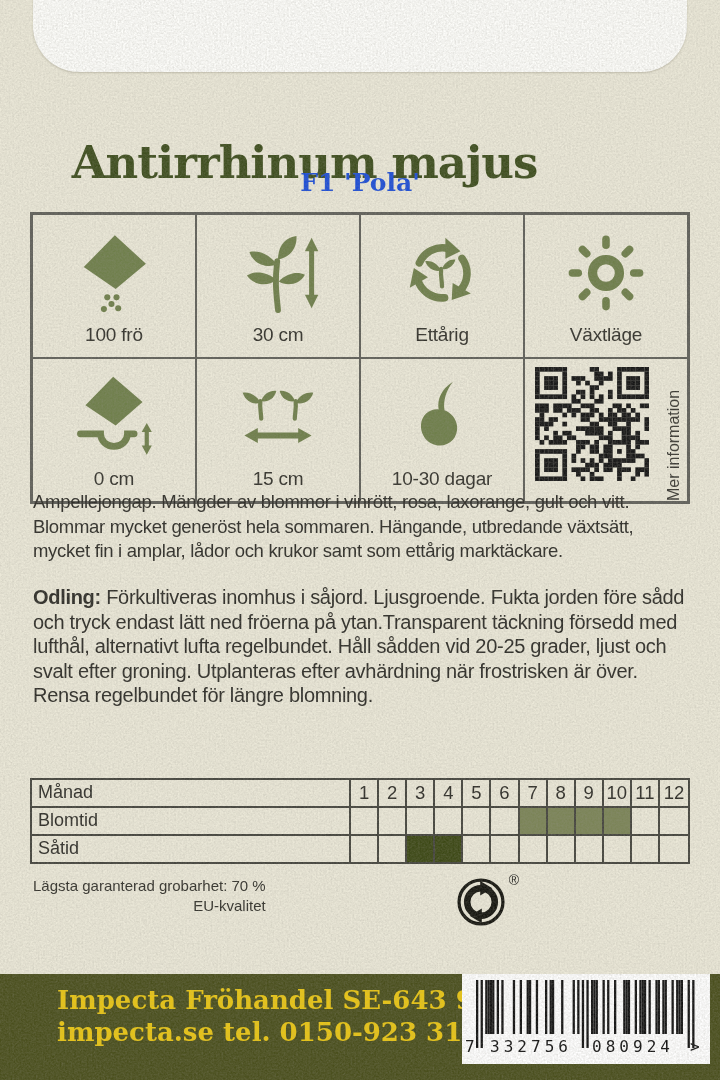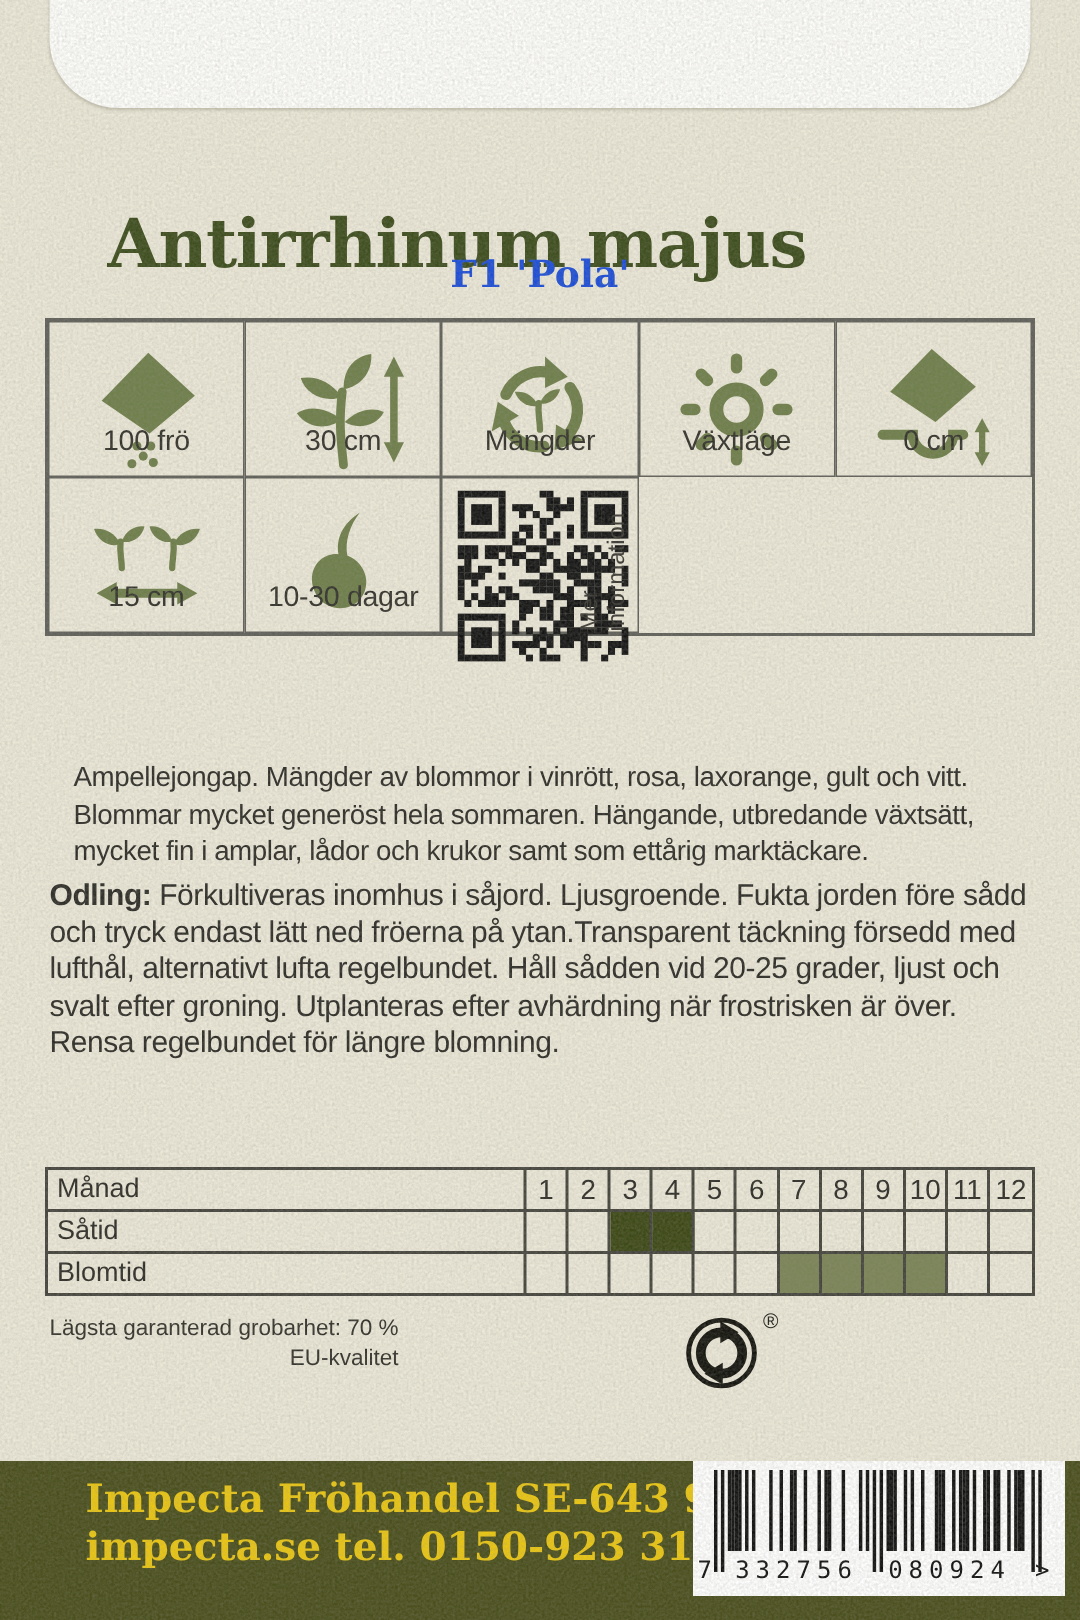--- a/index.html
+++ b/index.html
@@ -6,33 +6,33 @@
   .page{position:relative;width:720px;height:1080px;background:#ebe8d8;overflow:hidden;
         font-family:"Liberation Sans",sans-serif;color:#2e2d28;}
   .flap{position:absolute;left:33px;top:-24px;width:654px;height:96px;background:#fdfdfa;
         border-radius:0 0 46px 46px;box-shadow:0 1px 2px rgba(120,115,95,.35);}
   .title{position:absolute;left:0;top:124px;width:577px;text-align:center;
          font-family:"DejaVu Serif",serif;font-weight:700;font-size:45px;line-height:46px;
          color:#3e4e1e;letter-spacing:-1px;margin:16px;}
   .subtitle{position:absolute;left:0;top:170px;width:720px;text-align:center;
             font-family:"DejaVu Serif",serif;font-weight:700;font-size:25px;line-height:26px;
             color:#1d4ed8;margin:0;}
-  .info-grid{position:absolute;left:30px;top:212px;width:660px;height:212px;
-             display:grid;grid-template-columns:repeat(5,1fr);grid-template-rows:1fr 1fr;
+  .info-grid{position:absolute;left:30px;top:212px;width:660px;height:292px;
+             display:grid;grid-template-columns:repeat(4,1fr);grid-template-rows:1fr 1fr;
              border:2px solid #60605a;box-sizing:border-box;}
   .cell{position:relative;border:1px solid #60605a;display:flex;align-items:flex-start;justify-content:center;}
   .cell .icon{width:84px;height:84px;margin-top:16px;}
   .cell-label{position:absolute;left:0;bottom:11px;width:100%;text-align:center;
               font-size:19px;letter-spacing:-0.2px;color:#33322c;}
   .qr-svg{position:absolute;left:10px;top:8px;width:114px;height:114px;}
   .qr-label{position:absolute;right:4px;top:0;height:100%;display:flex;align-items:center;
             writing-mode:vertical-rl;transform:rotate(180deg);font-size:16px;color:#3a3933;
             letter-spacing:0;}
   .desc{position:absolute;left:33px;top:490px;width:660px;font-size:18.5px;line-height:24.6px;
-        letter-spacing:-0.3px;margin:16px;}
+        letter-spacing:-0.3px;margin:0;}
   .cult{position:absolute;left:33px;top:585px;width:662px;font-size:20px;line-height:24.6px;
         letter-spacing:-0.3px;margin:0;}
   .cult b{letter-spacing:-0.3px;}
   .calendar{position:absolute;left:30px;top:778px;width:660px;border:2px solid #45453e;
             box-sizing:border-box;}
   .cal-row{display:grid;grid-template-columns:317px 1fr;height:26px;border-bottom:2px solid #45453e;}
   .cal-row:last-child{border-bottom:none;}
   .cal-label{font-size:18px;line-height:25px;padding-left:6px;color:#2e2d28;}
   .cal-cells{display:grid;grid-template-columns:repeat(12,1fr);border-left:2px solid #45453e;}
   .cal-cell{border-right:2px solid #45453e;text-align:center;font-size:18.5px;line-height:25px;color:#2e2d28;}
@@ -104,21 +104,21 @@
           <polygon points="54,8 72,24 54,33"></polygon>
         </g>
         <g transform="rotate(240 50 50)">
           <path d="M23,38 A30,30 0 0 1 58,21" fill="none" stroke="#6f7f4b" stroke-width="9" stroke-linecap="round"></path>
           <polygon points="54,8 72,24 54,33"></polygon>
         </g>
         <path d="M50,66 C50,58 48,54 49,45" fill="none" stroke="#6f7f4b" stroke-width="5" stroke-linecap="round"></path>
         <path d="M49,47 C44,38 37,35 30,36 C33,45 42,49 49,47 Z"></path>
         <path d="M50,45 C53,37 60,33 66,34 C64,42 56,47 50,45 Z"></path>
       </svg>
-      <div class="cell-label">Mängder</div>
+      <div class="cell-label">Ettårig</div>
     </div>
 
     <div class="cell">
       <svg class="icon" viewBox="0 0 100 100" fill="none" stroke="#6f7f4b">
         <circle cx="50" cy="50" r="16" stroke-width="11"></circle>
         <g stroke-width="9" stroke-linecap="round">
           <line x1="50" y1="10" x2="50" y2="17"></line>
           <line x1="50" y1="83" x2="50" y2="90"></line>
           <line x1="10" y1="50" x2="17" y2="50"></line>
           <line x1="83" y1="50" x2="90" y2="50"></line>
@@ -506,49 +506,49 @@
           <div class="cal-cell">6</div>
           <div class="cal-cell">7</div>
           <div class="cal-cell">8</div>
           <div class="cal-cell">9</div>
           <div class="cal-cell">10</div>
           <div class="cal-cell">11</div>
           <div class="cal-cell">12</div>
         </div>
     </div>
     <div class="cal-row">
-      <div class="cal-label">Såtid</div>
-      <div class="cal-cells" id="cal-row0">
-          <div class="cal-cell"></div>
-          <div class="cal-cell"></div>
-          <div class="cal-cell" style="background: rgb(60, 72, 21);"></div>
-          <div class="cal-cell" style="background: rgb(60, 72, 21);"></div>
-          <div class="cal-cell"></div>
-          <div class="cal-cell"></div>
-          <div class="cal-cell"></div>
-          <div class="cal-cell"></div>
-          <div class="cal-cell"></div>
-          <div class="cal-cell"></div>
-          <div class="cal-cell"></div>
-          <div class="cal-cell"></div>
-        </div>
-    </div>
-    <div class="cal-row">
       <div class="cal-label">Blomtid</div>
       <div class="cal-cells" id="cal-row1">
           <div class="cal-cell"></div>
           <div class="cal-cell"></div>
           <div class="cal-cell"></div>
           <div class="cal-cell"></div>
           <div class="cal-cell"></div>
           <div class="cal-cell"></div>
           <div class="cal-cell" style="background: rgb(123, 132, 87);"></div>
           <div class="cal-cell" style="background: rgb(123, 132, 87);"></div>
           <div class="cal-cell" style="background: rgb(123, 132, 87);"></div>
           <div class="cal-cell" style="background: rgb(123, 132, 87);"></div>
+          <div class="cal-cell"></div>
+          <div class="cal-cell"></div>
+        </div>
+    </div>
+    <div class="cal-row">
+      <div class="cal-label">Såtid</div>
+      <div class="cal-cells" id="cal-row0">
+          <div class="cal-cell"></div>
+          <div class="cal-cell"></div>
+          <div class="cal-cell" style="background: rgb(60, 72, 21);"></div>
+          <div class="cal-cell" style="background: rgb(60, 72, 21);"></div>
+          <div class="cal-cell"></div>
+          <div class="cal-cell"></div>
+          <div class="cal-cell"></div>
+          <div class="cal-cell"></div>
+          <div class="cal-cell"></div>
+          <div class="cal-cell"></div>
           <div class="cal-cell"></div>
           <div class="cal-cell"></div>
         </div>
     </div>
   </div>
 
   <div class="quality">
     <div>Lägsta garanterad grobarhet: 70 %</div>
     <div>EU-kvalitet</div>
   </div>

